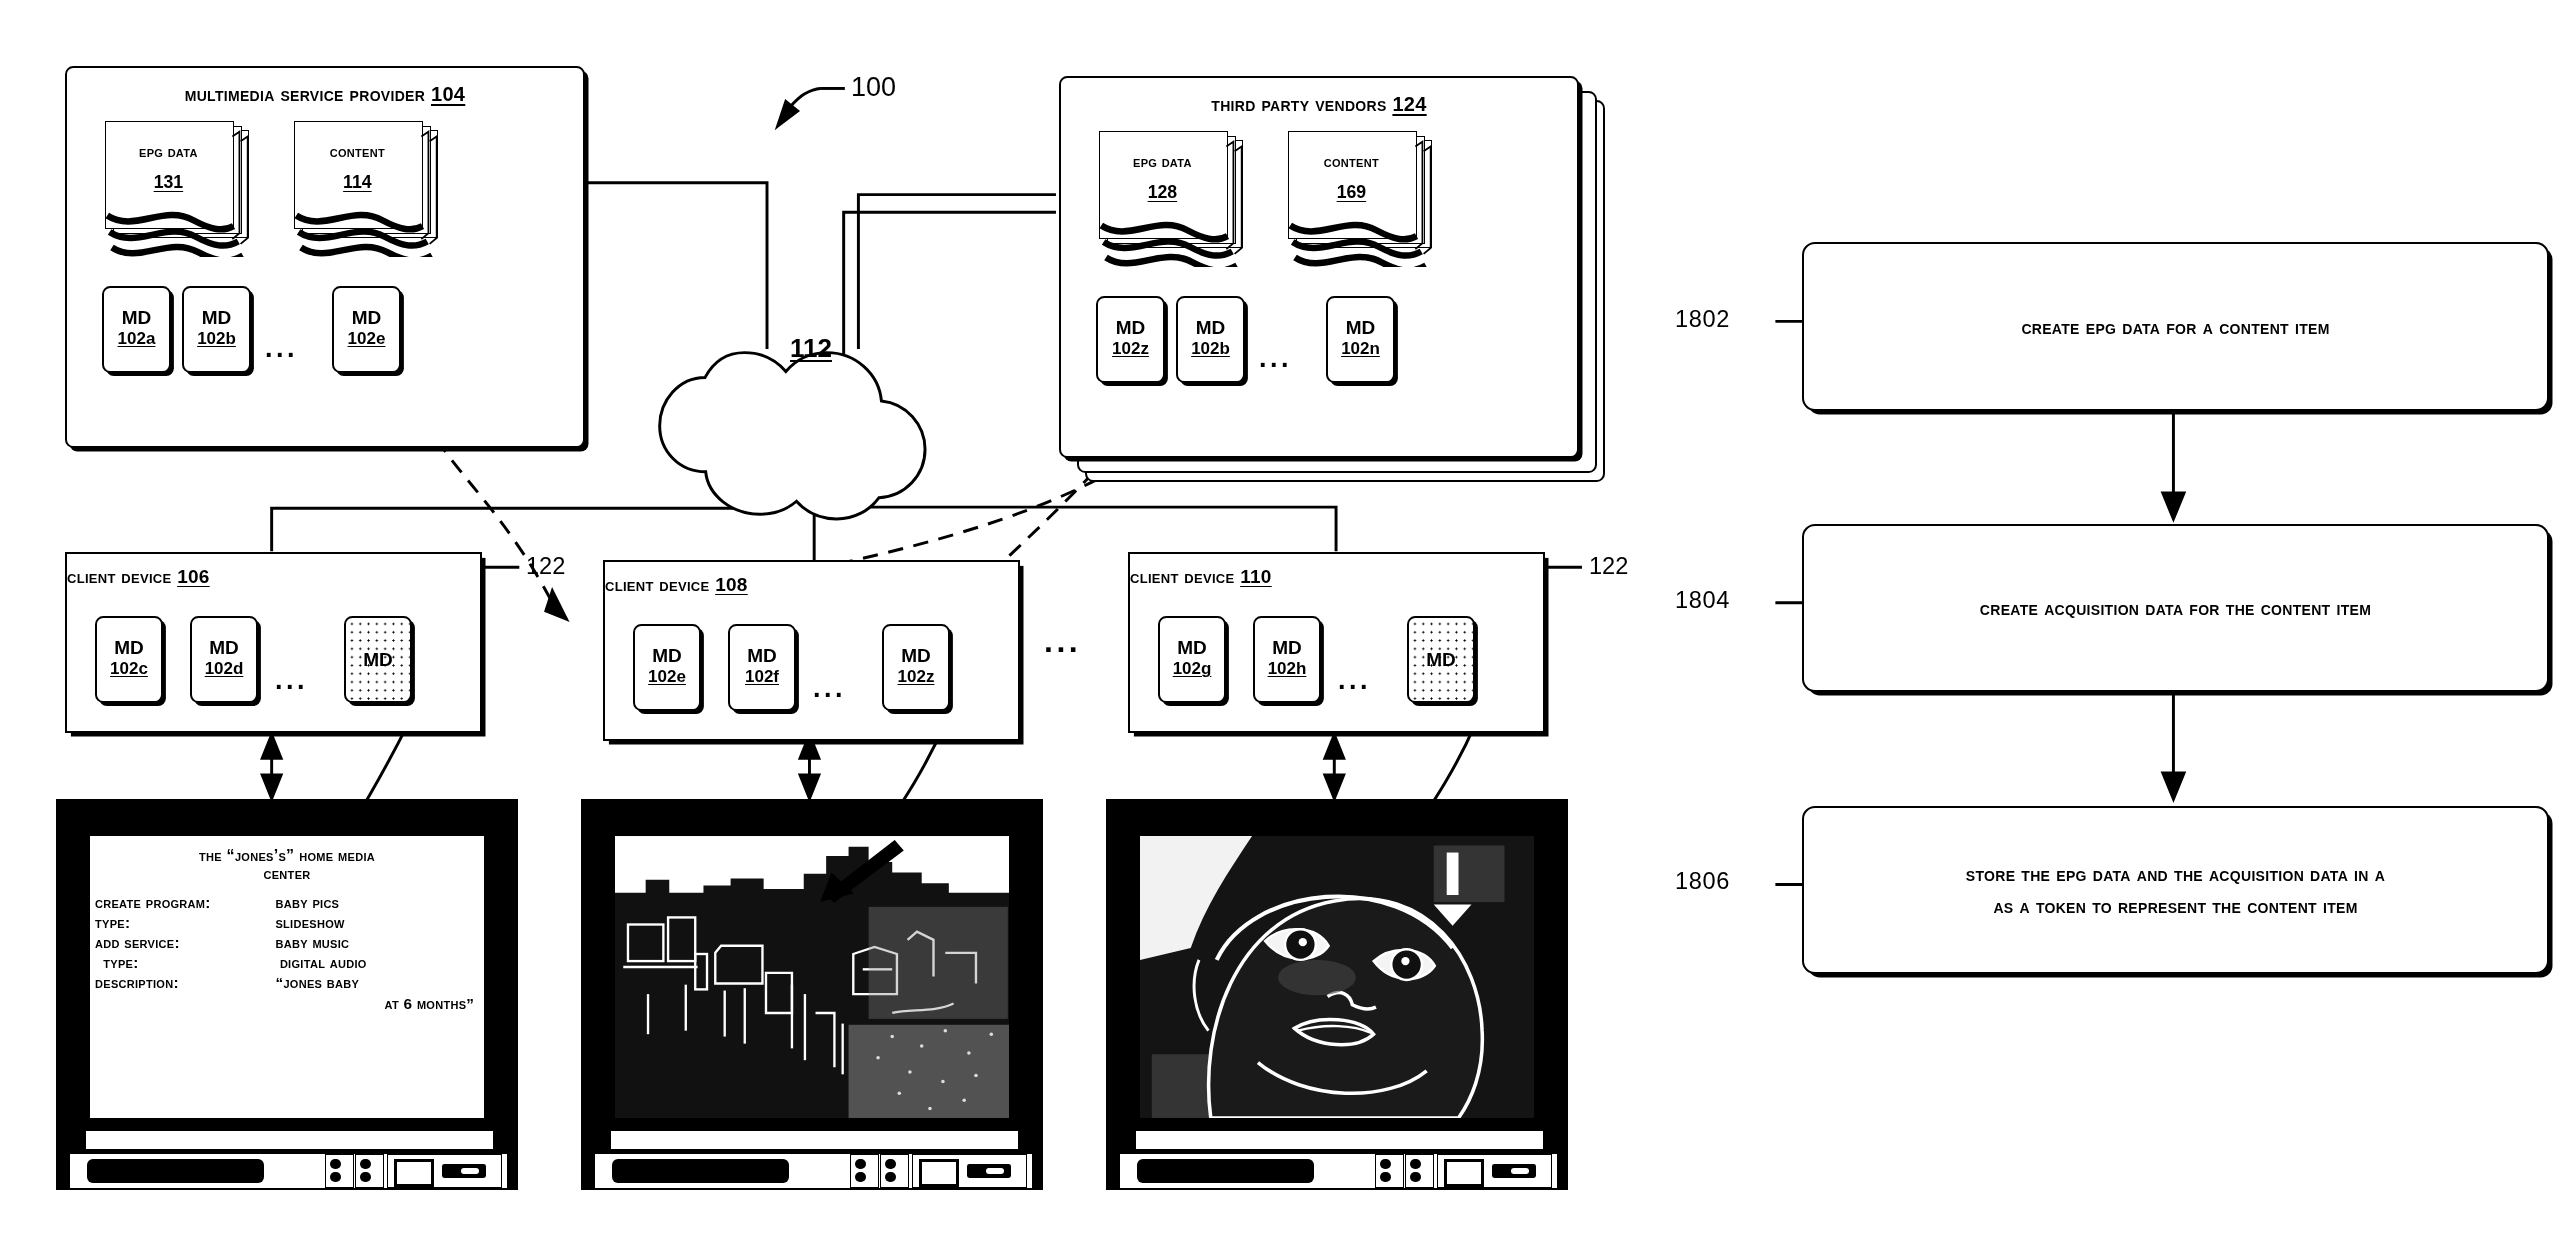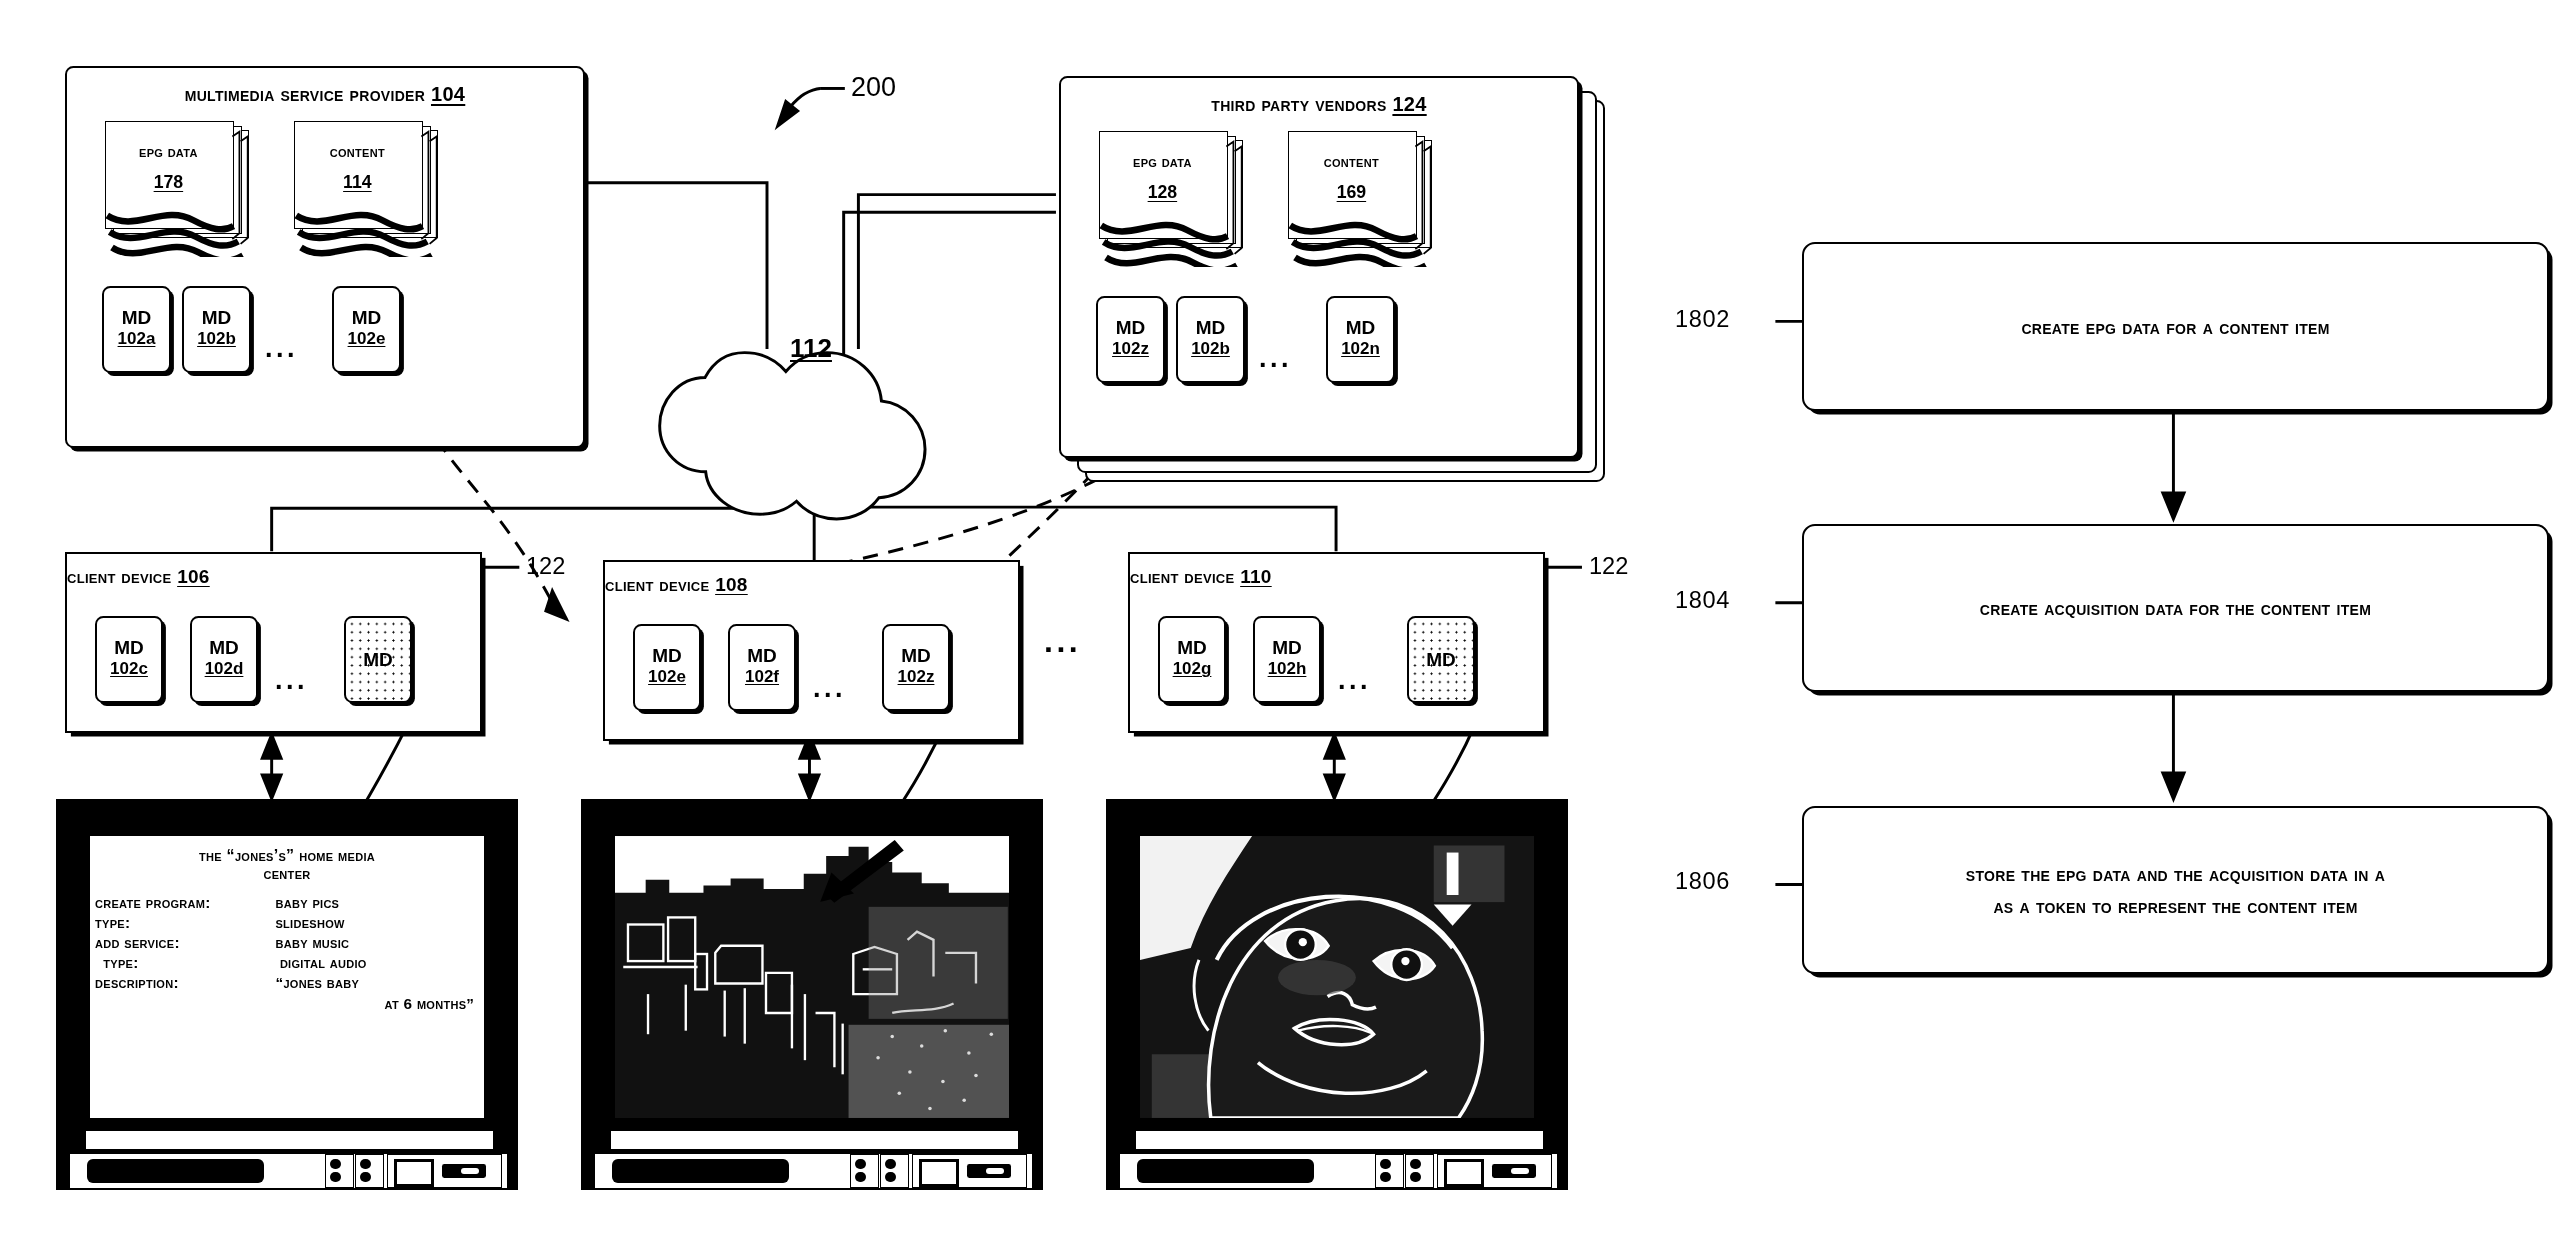--- a/index.html
+++ b/index.html
@@ -195,21 +195,21 @@
   <div class="panel-title sc" style="top:15.3px;">
     <span>Multimedia Service  Provider</span>
     <span class="u" style="font-variant:normal;">104</span>
   </div>
 
   <div class="book" style="left:32px;top:53px;width:177px;height:136px;">
     <div class="sheet" style="left:21px;top:9.4px;width:127px;height:106px;"></div>
     <div class="sheet" style="left:14px;top:4.7px;width:127px;height:106px;"></div>
     <div class="sheet" style="left:5.9px;top:0px;width:127px;height:106px;"></div>
     <div class="label sc" style="top:22.4px;left:5.9px;width:127px;">EPG Data</div>
-    <div class="num u" style="top:51px;left:5.9px;width:127px;">178</div>
+    <div class="num u" style="top:51px;left:5.9px;width:127px;">131</div>
     <svg width="177" height="136" style="position:absolute;left:0;top:0;" viewBox="0 0 300 230">
       <g stroke="#000" stroke-width="11" fill="none">
         <path d="M14 160 C60 190 110 140 160 168 C190 184 210 188 228 178"></path>
         <path d="M18 188 C64 218 114 168 164 196 C194 212 214 216 236 204"></path>
         <path d="M22 214 C68 244 118 194 168 222 C198 238 220 242 244 228"></path>
       </g>
       <g stroke="#000" stroke-width="3" fill="none">
         <path d="M226 26 l12 -8 v172 l-12 10"></path>
         <path d="M240 34 l12 -8 v172 l-12 10"></path>
       </g>
@@ -307,21 +307,21 @@
   </div>
   <div class="ellip" style="left:198px;top:267px;">...</div>
   <div class="md" style="left:265px;top:218px;width:65px;height:83px;">
     <div class="t">MD</div>
     <div class="n">102n</div>
   </div>
 </div>
 
 <div class="ref u" style="left:790px;top:333px;font-size:26px;font-weight:bold;">112</div>
 
-<div class="ref" style="left:851px;top:72px;font-size:27px;">200</div>
+<div class="ref" style="left:851px;top:72px;font-size:27px;">100</div>
 
 <div class="client" style="left:65px;top:552px;width:413px;height:177px;">
   <div class="client-title sc" style="top:11.8px;">
     <span>Client Device</span>
     <span class="u" style="font-variant:normal;">106</span>
   </div>
   <div class="md" style="left:28px;top:62px;width:64px;height:83px;">
     <div class="t">MD</div>
     <div class="n">102c</div>
   </div>

